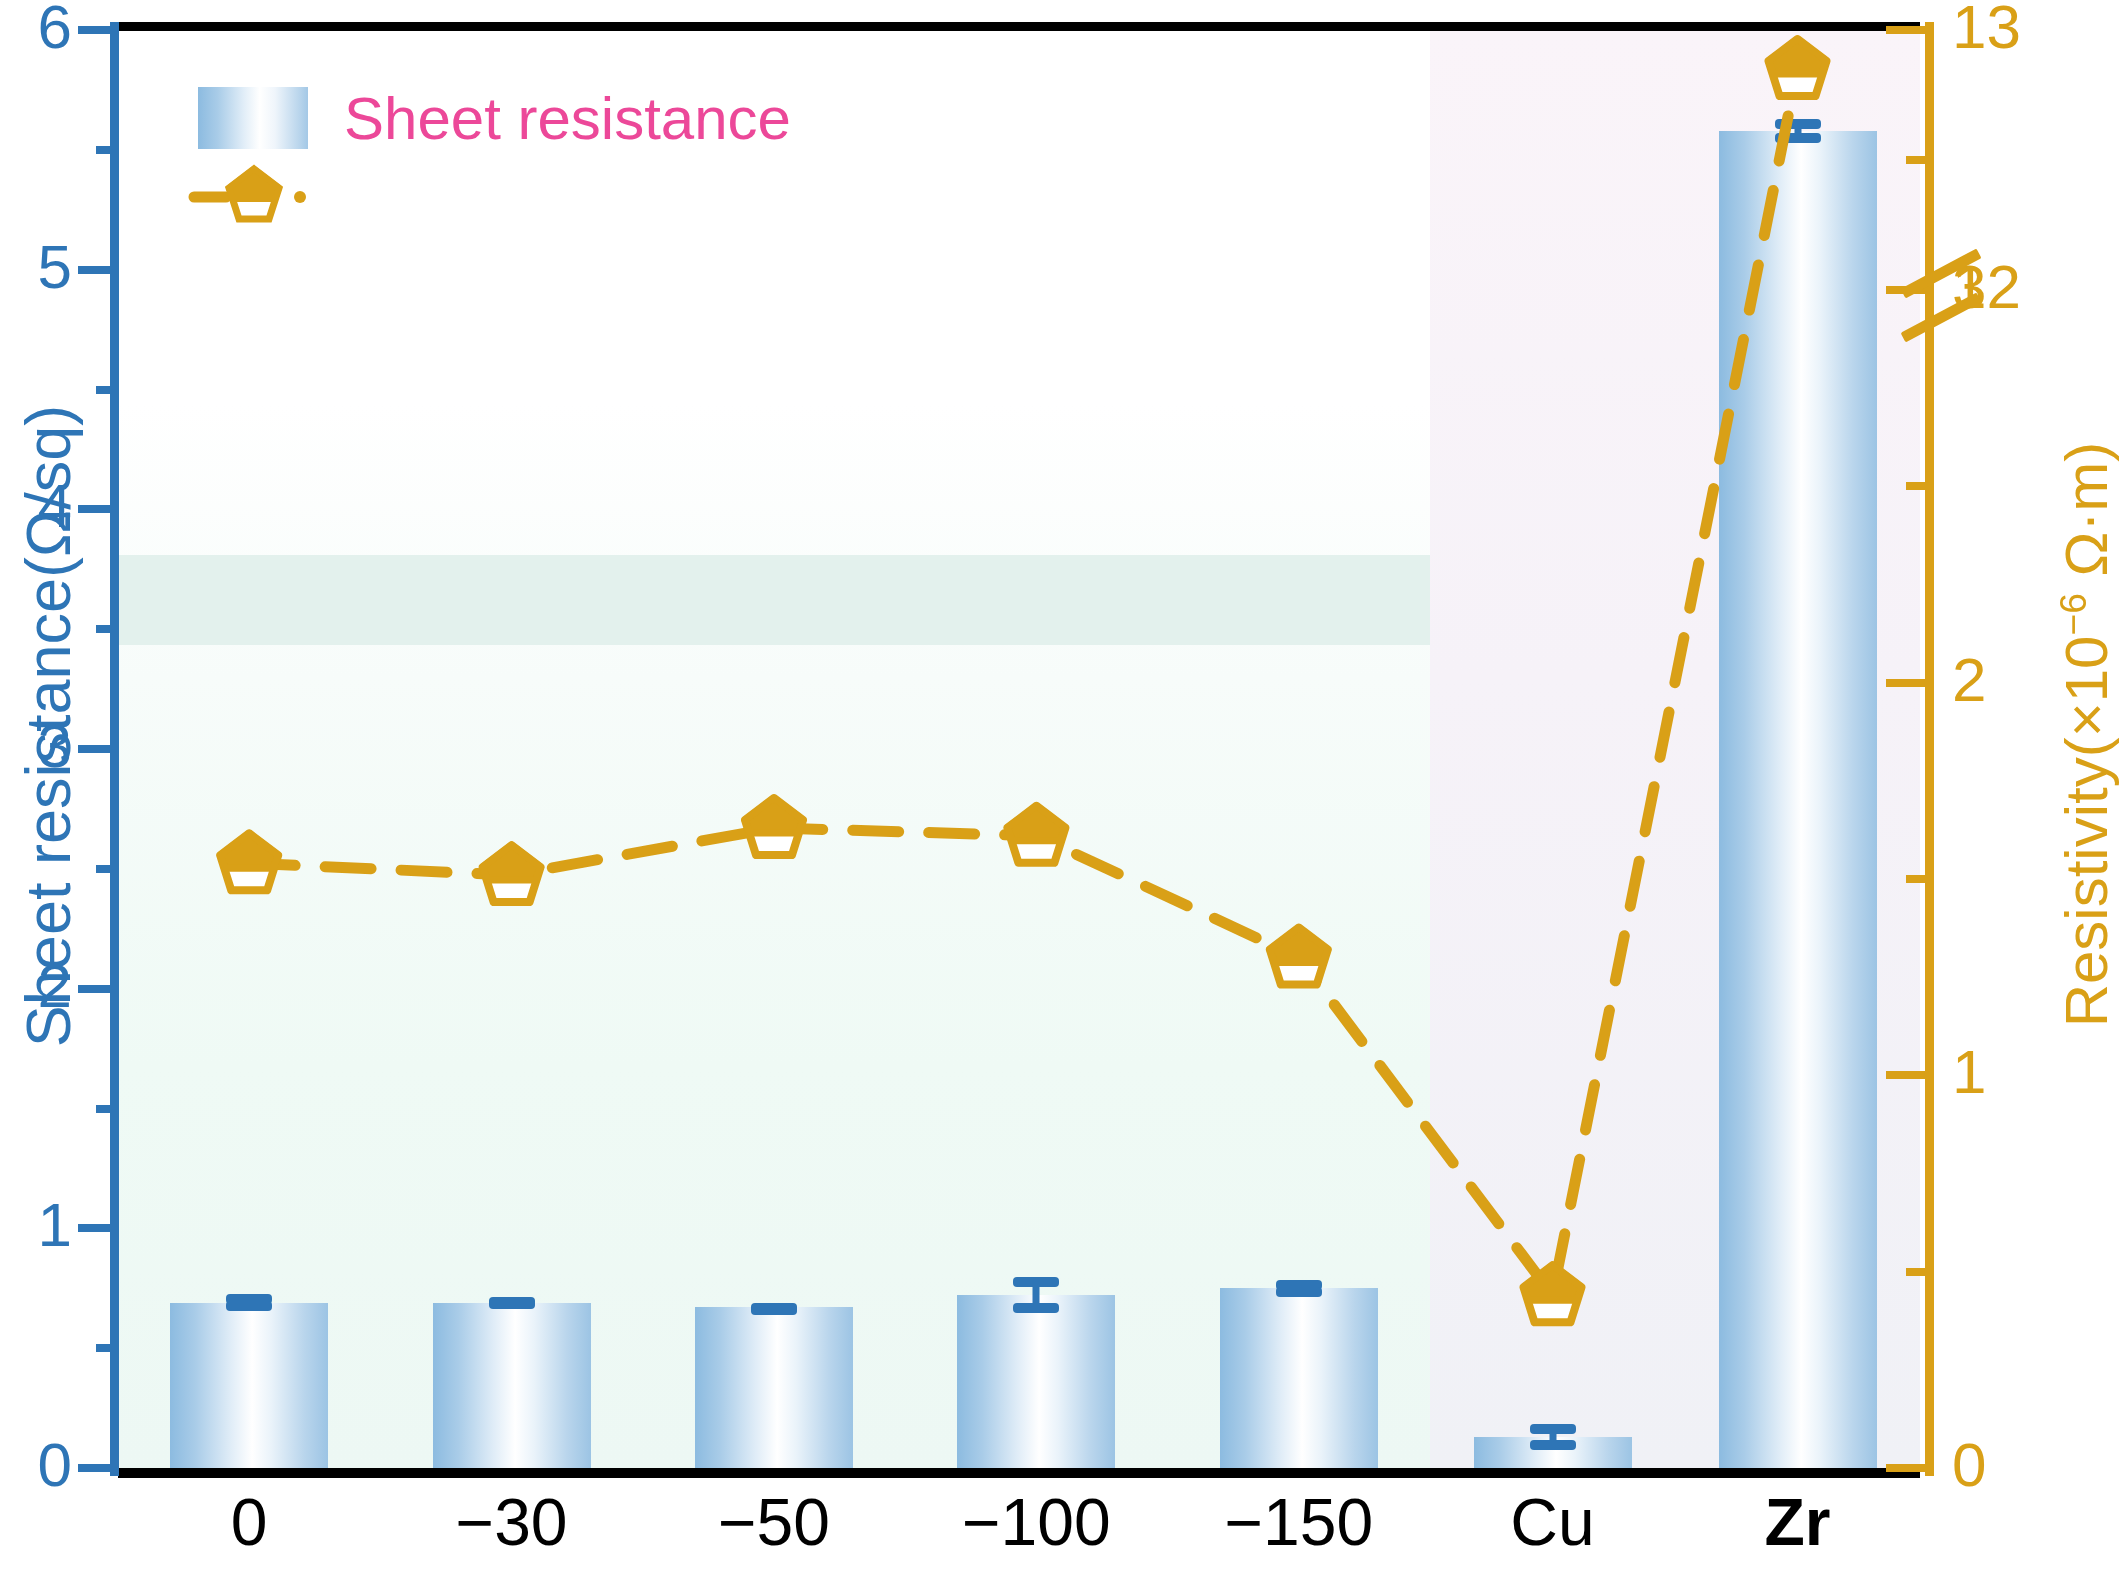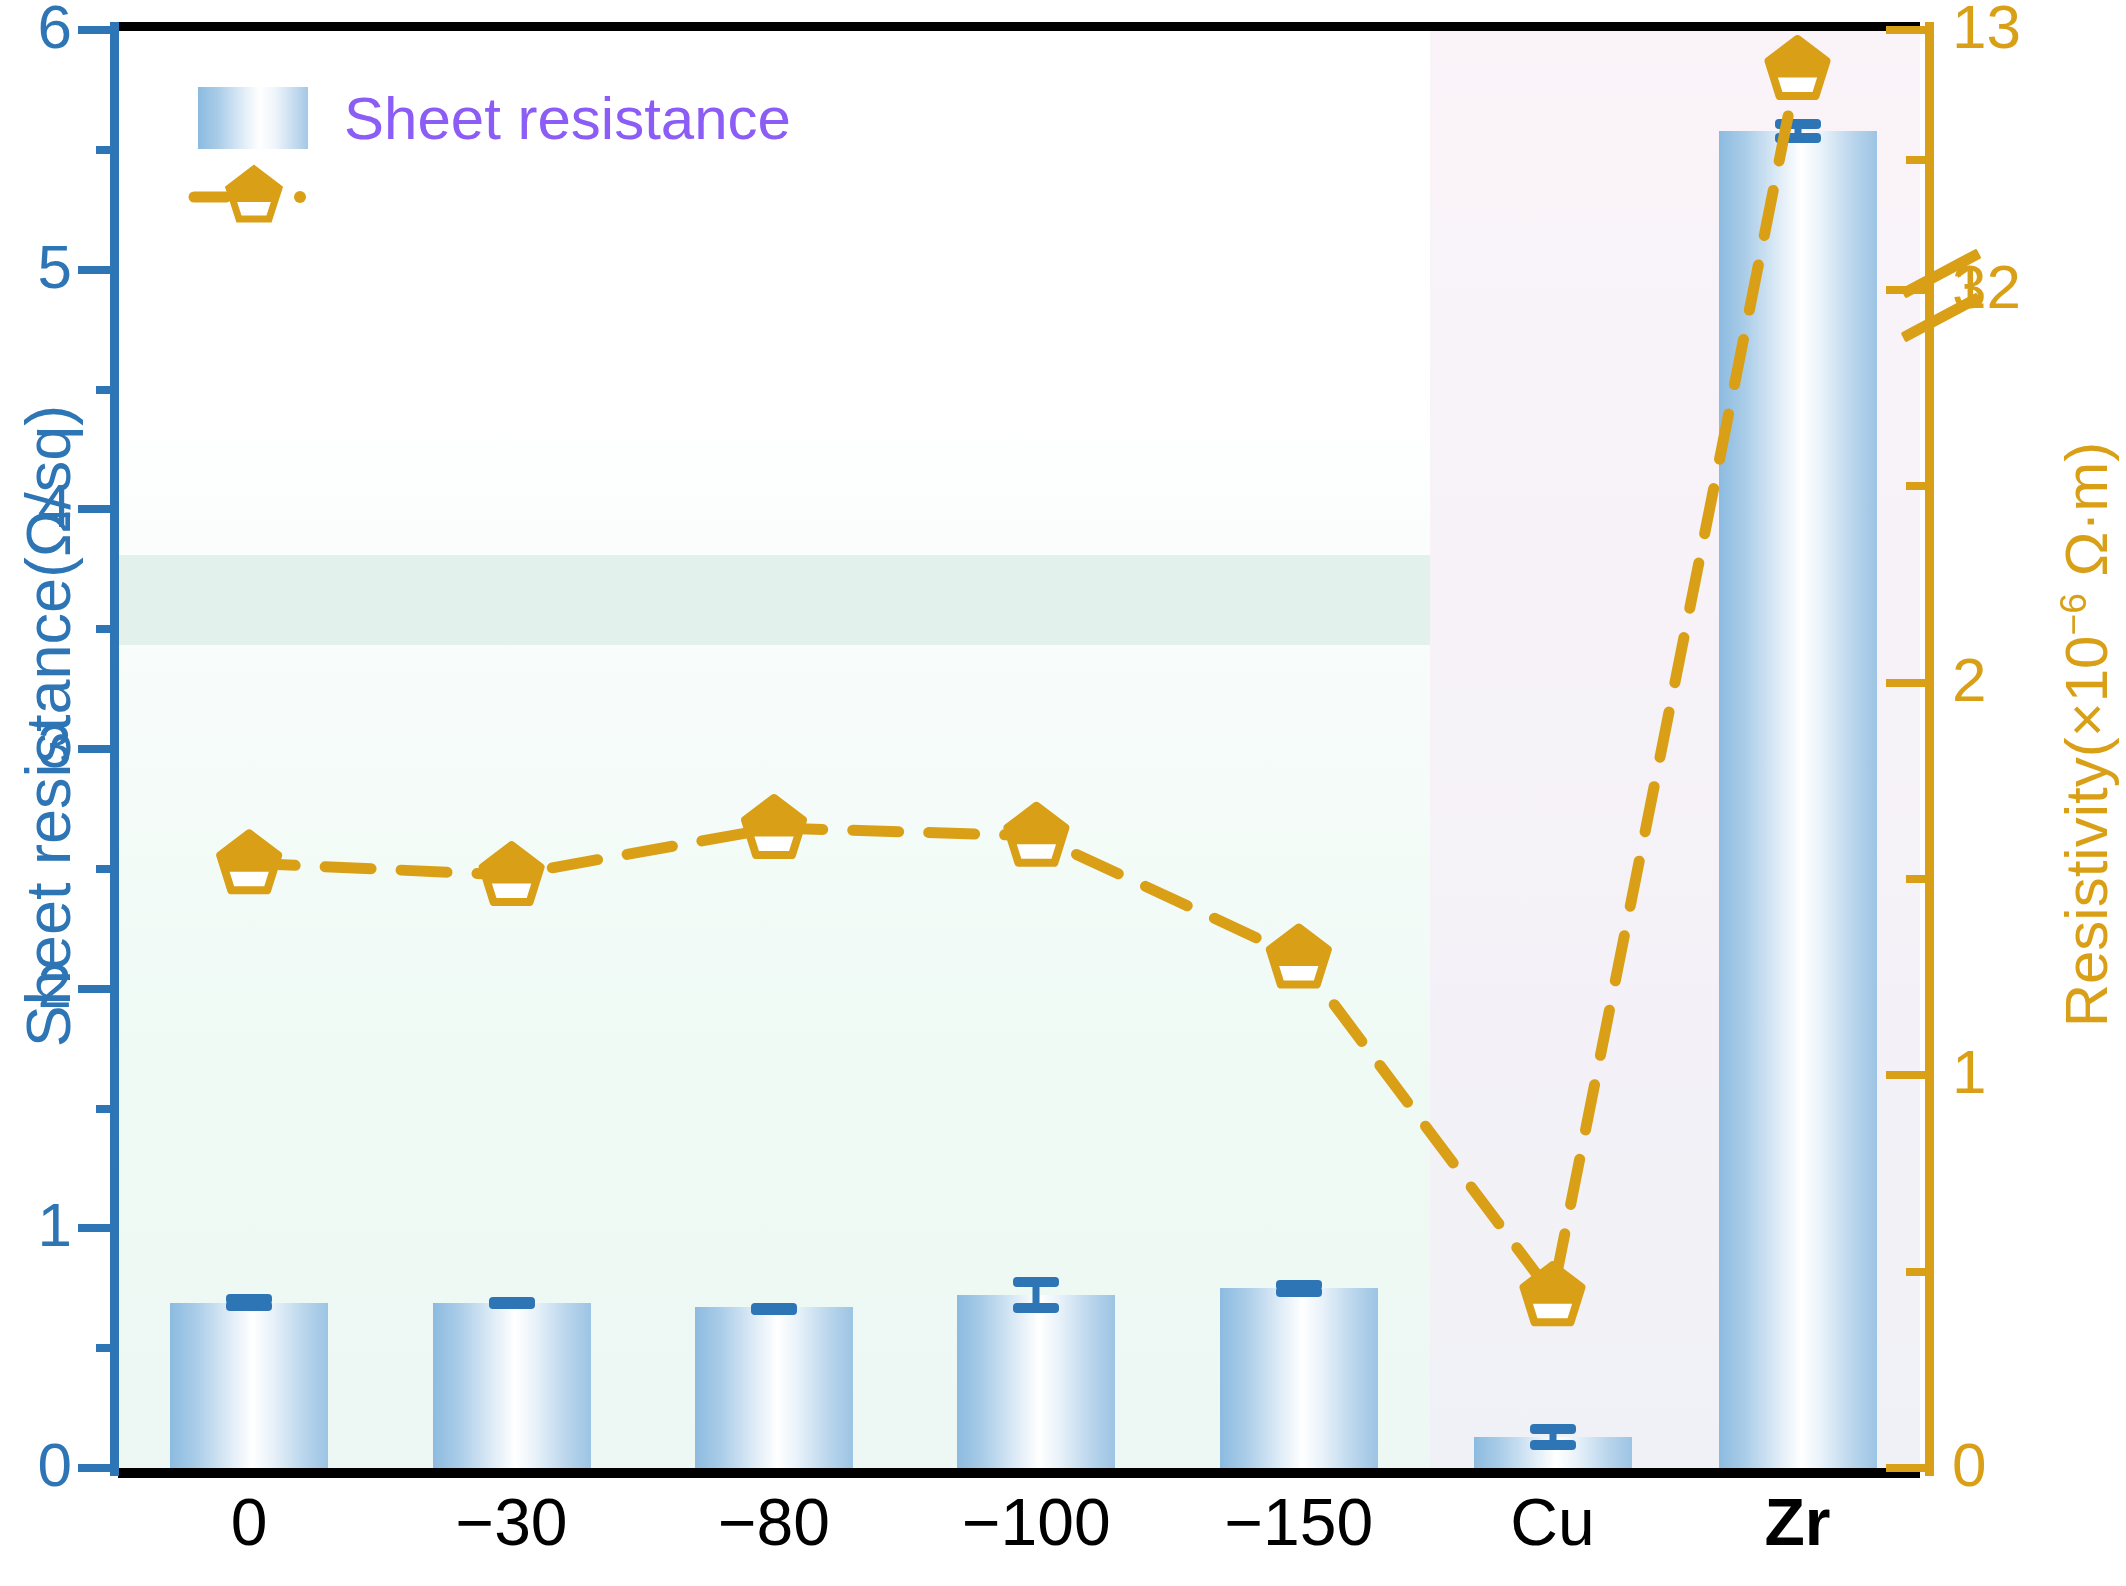--- a/index.html
+++ b/index.html
@@ -61,21 +61,21 @@
   
   .xlab{position:absolute;top:1484px;color:#000;font-size:66px;text-align:center;
         transform:translateX(-50%);white-space:nowrap;}
 
   
   #legend{position:absolute;left:198px;top:80px;}
   .leg-row{display:flex;align-items:center;height:76px;}
   #leg-swatch{width:110px;height:62px;
     background:linear-gradient(to right,#8cbbe0 0%,#a9cce8 18%,#e2eef8 42%,#ffffff 56%,#eff5fb 70%,#b9d5ec 92%,#a3c8e6 100%);}
   .leg-text{margin-left:36px;font-size:60px;white-space:nowrap;}
-  .leg-text.blue{color:#8b5cf6;}
+  .leg-text.blue{color:#ec4899;}
   .leg-text.gold{color:#d9a017;}
   #leg-line-wrap{position:relative;width:110px;height:62px;}
 
   svg{overflow:visible;}
 </style>
 </head>
 <body>
 
 <div id="fig">
 
@@ -220,21 +220,21 @@
     </div>
   <div class="axis-break" id="brk1" style="top: 268px;"></div>
   <div class="axis-break" id="brk2" style="top: 312px;"></div>
   <div id="ytitle-right">
     <span>Resistivity(×10</span><sup style="font-size:0.62em;">−6</sup><span> Ω·m)</span>
   </div>
 
   <div id="x-labels">
       <div class="xlab" style="left: 249.2px;">0</div>
       <div class="xlab" style="left: 511.6px;">−30</div>
-      <div class="xlab" style="left: 774px;">−80</div>
+      <div class="xlab" style="left: 774px;">−50</div>
       <div class="xlab" style="left: 1036.4px;">−100</div>
       <div class="xlab" style="left: 1298.8px;">−150</div>
       <div class="xlab" style="left: 1552.5px;">Cu</div>
       <div class="xlab" style="left: 1797.5px; font-weight: bold;">Zr</div>
     </div>
 
   <div id="legend">
     <div class="leg-row">
       <div id="leg-swatch"></div>
       <div class="leg-text blue">Sheet resistance</div>

